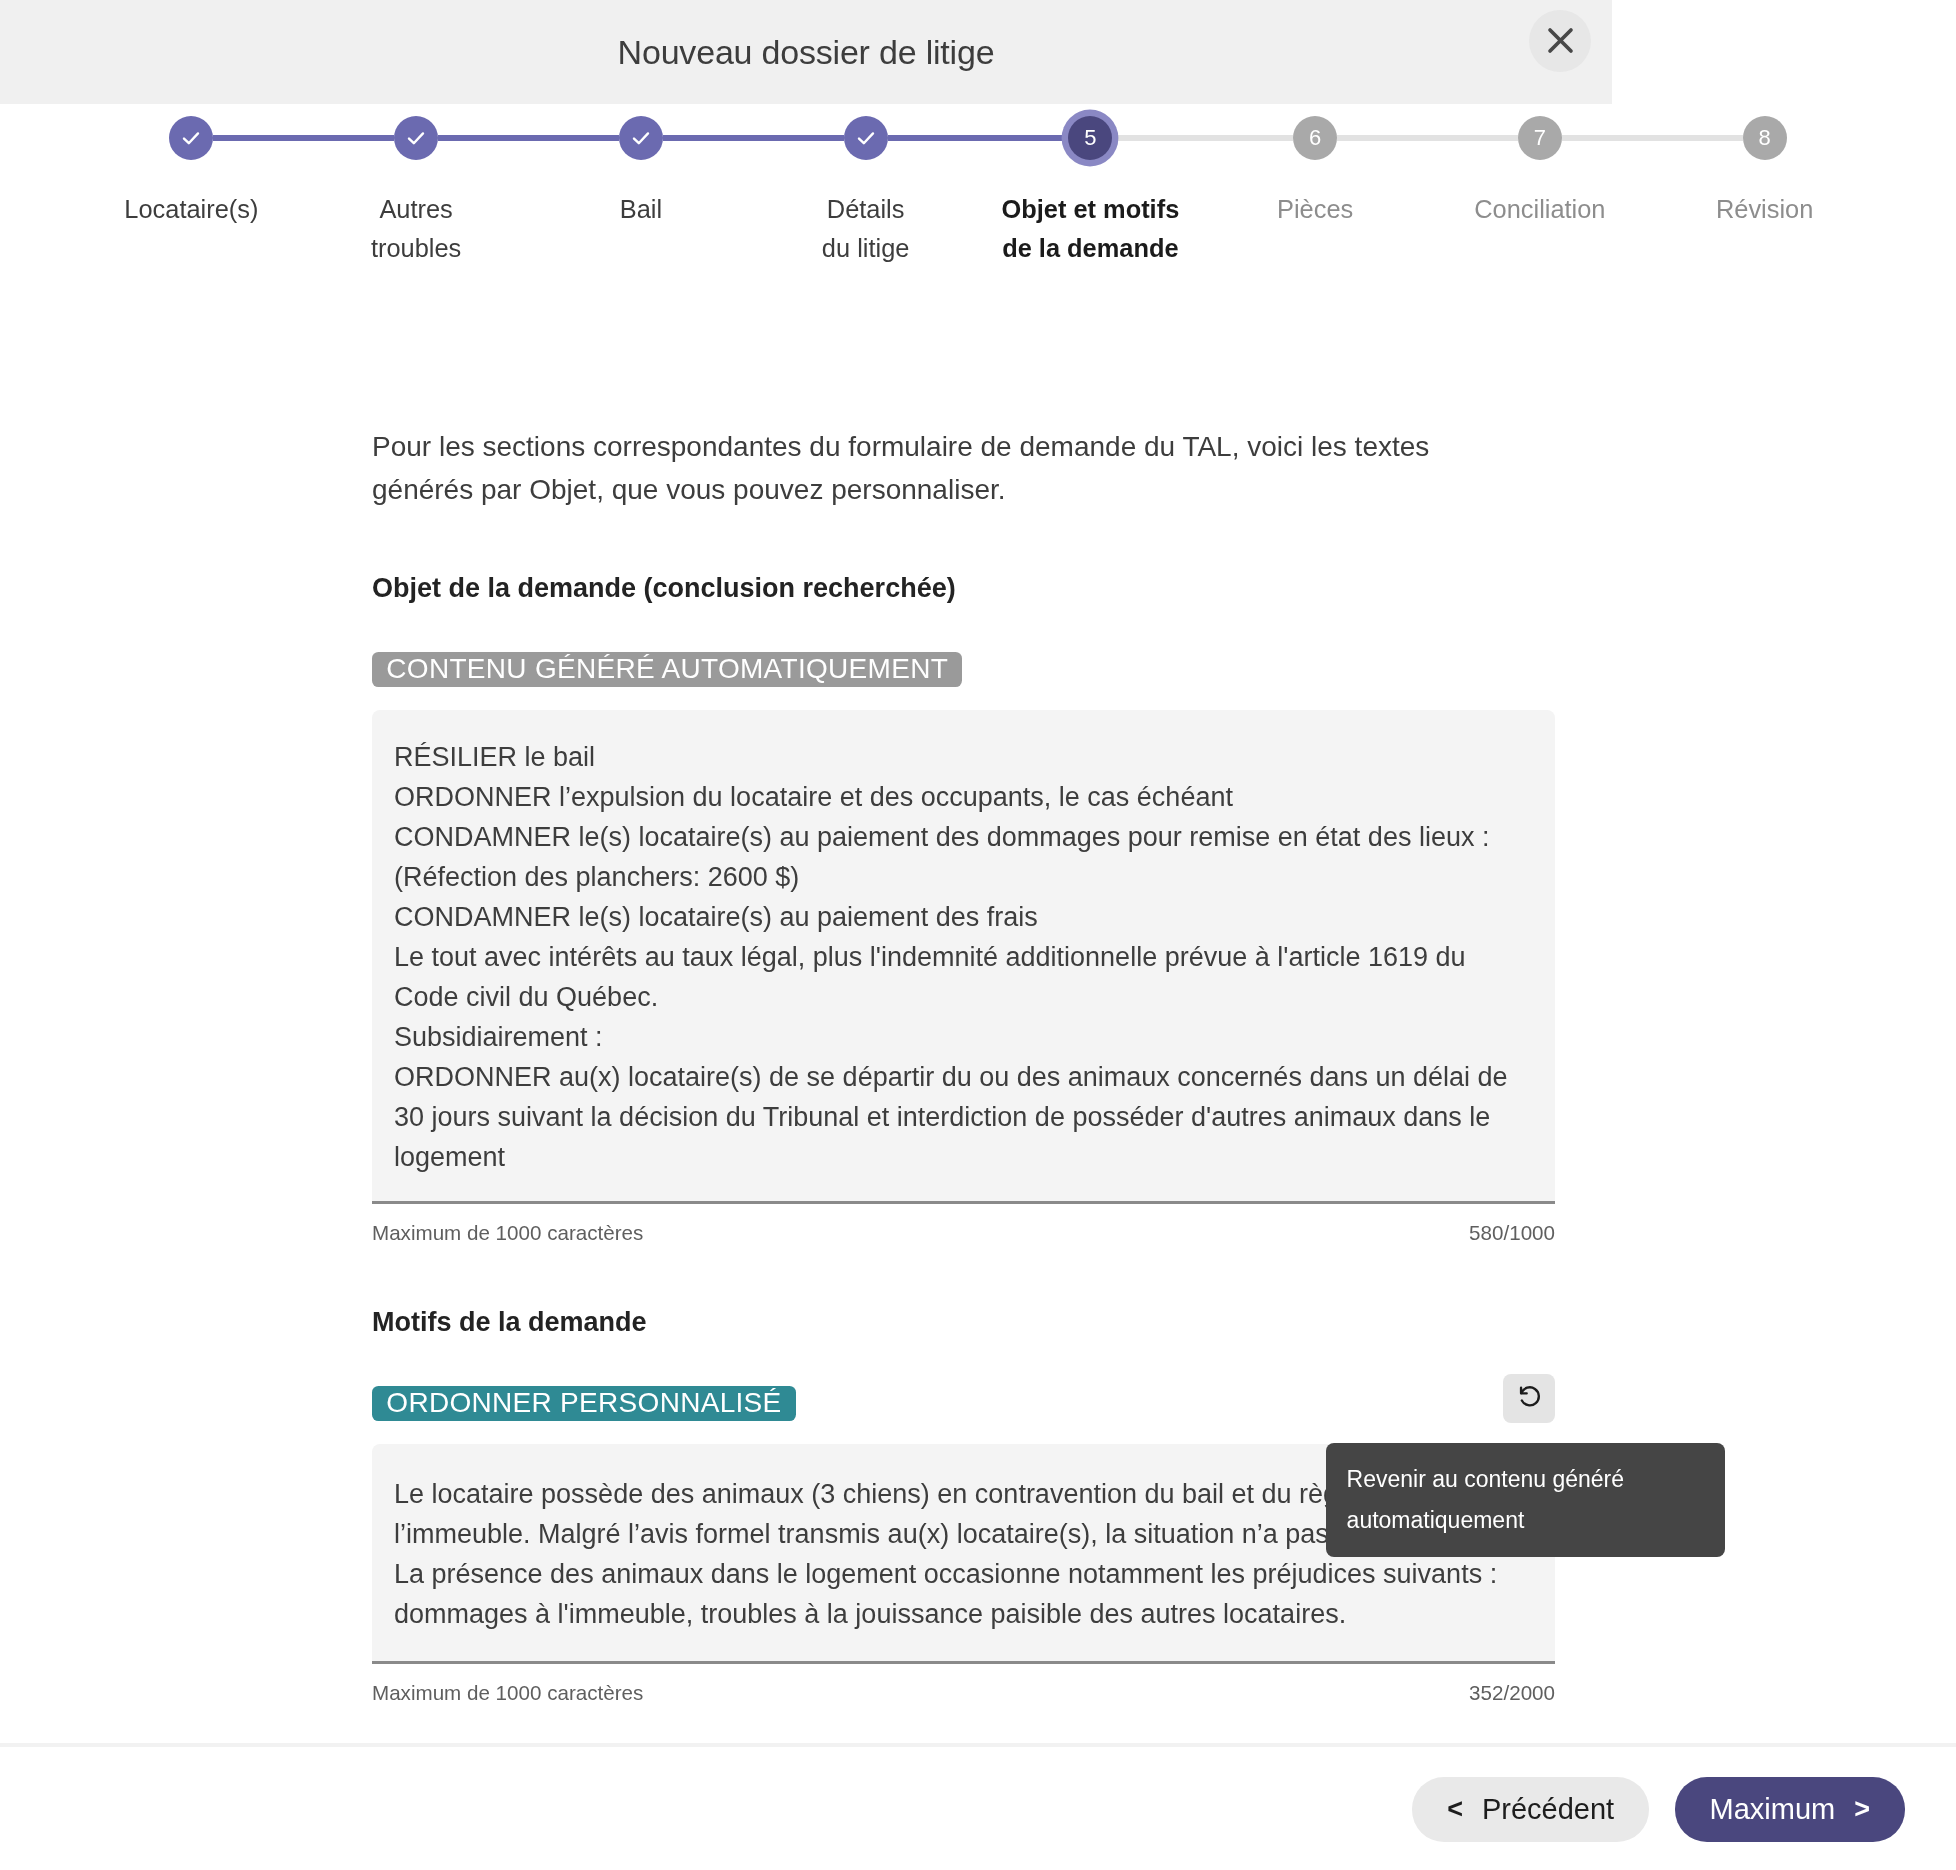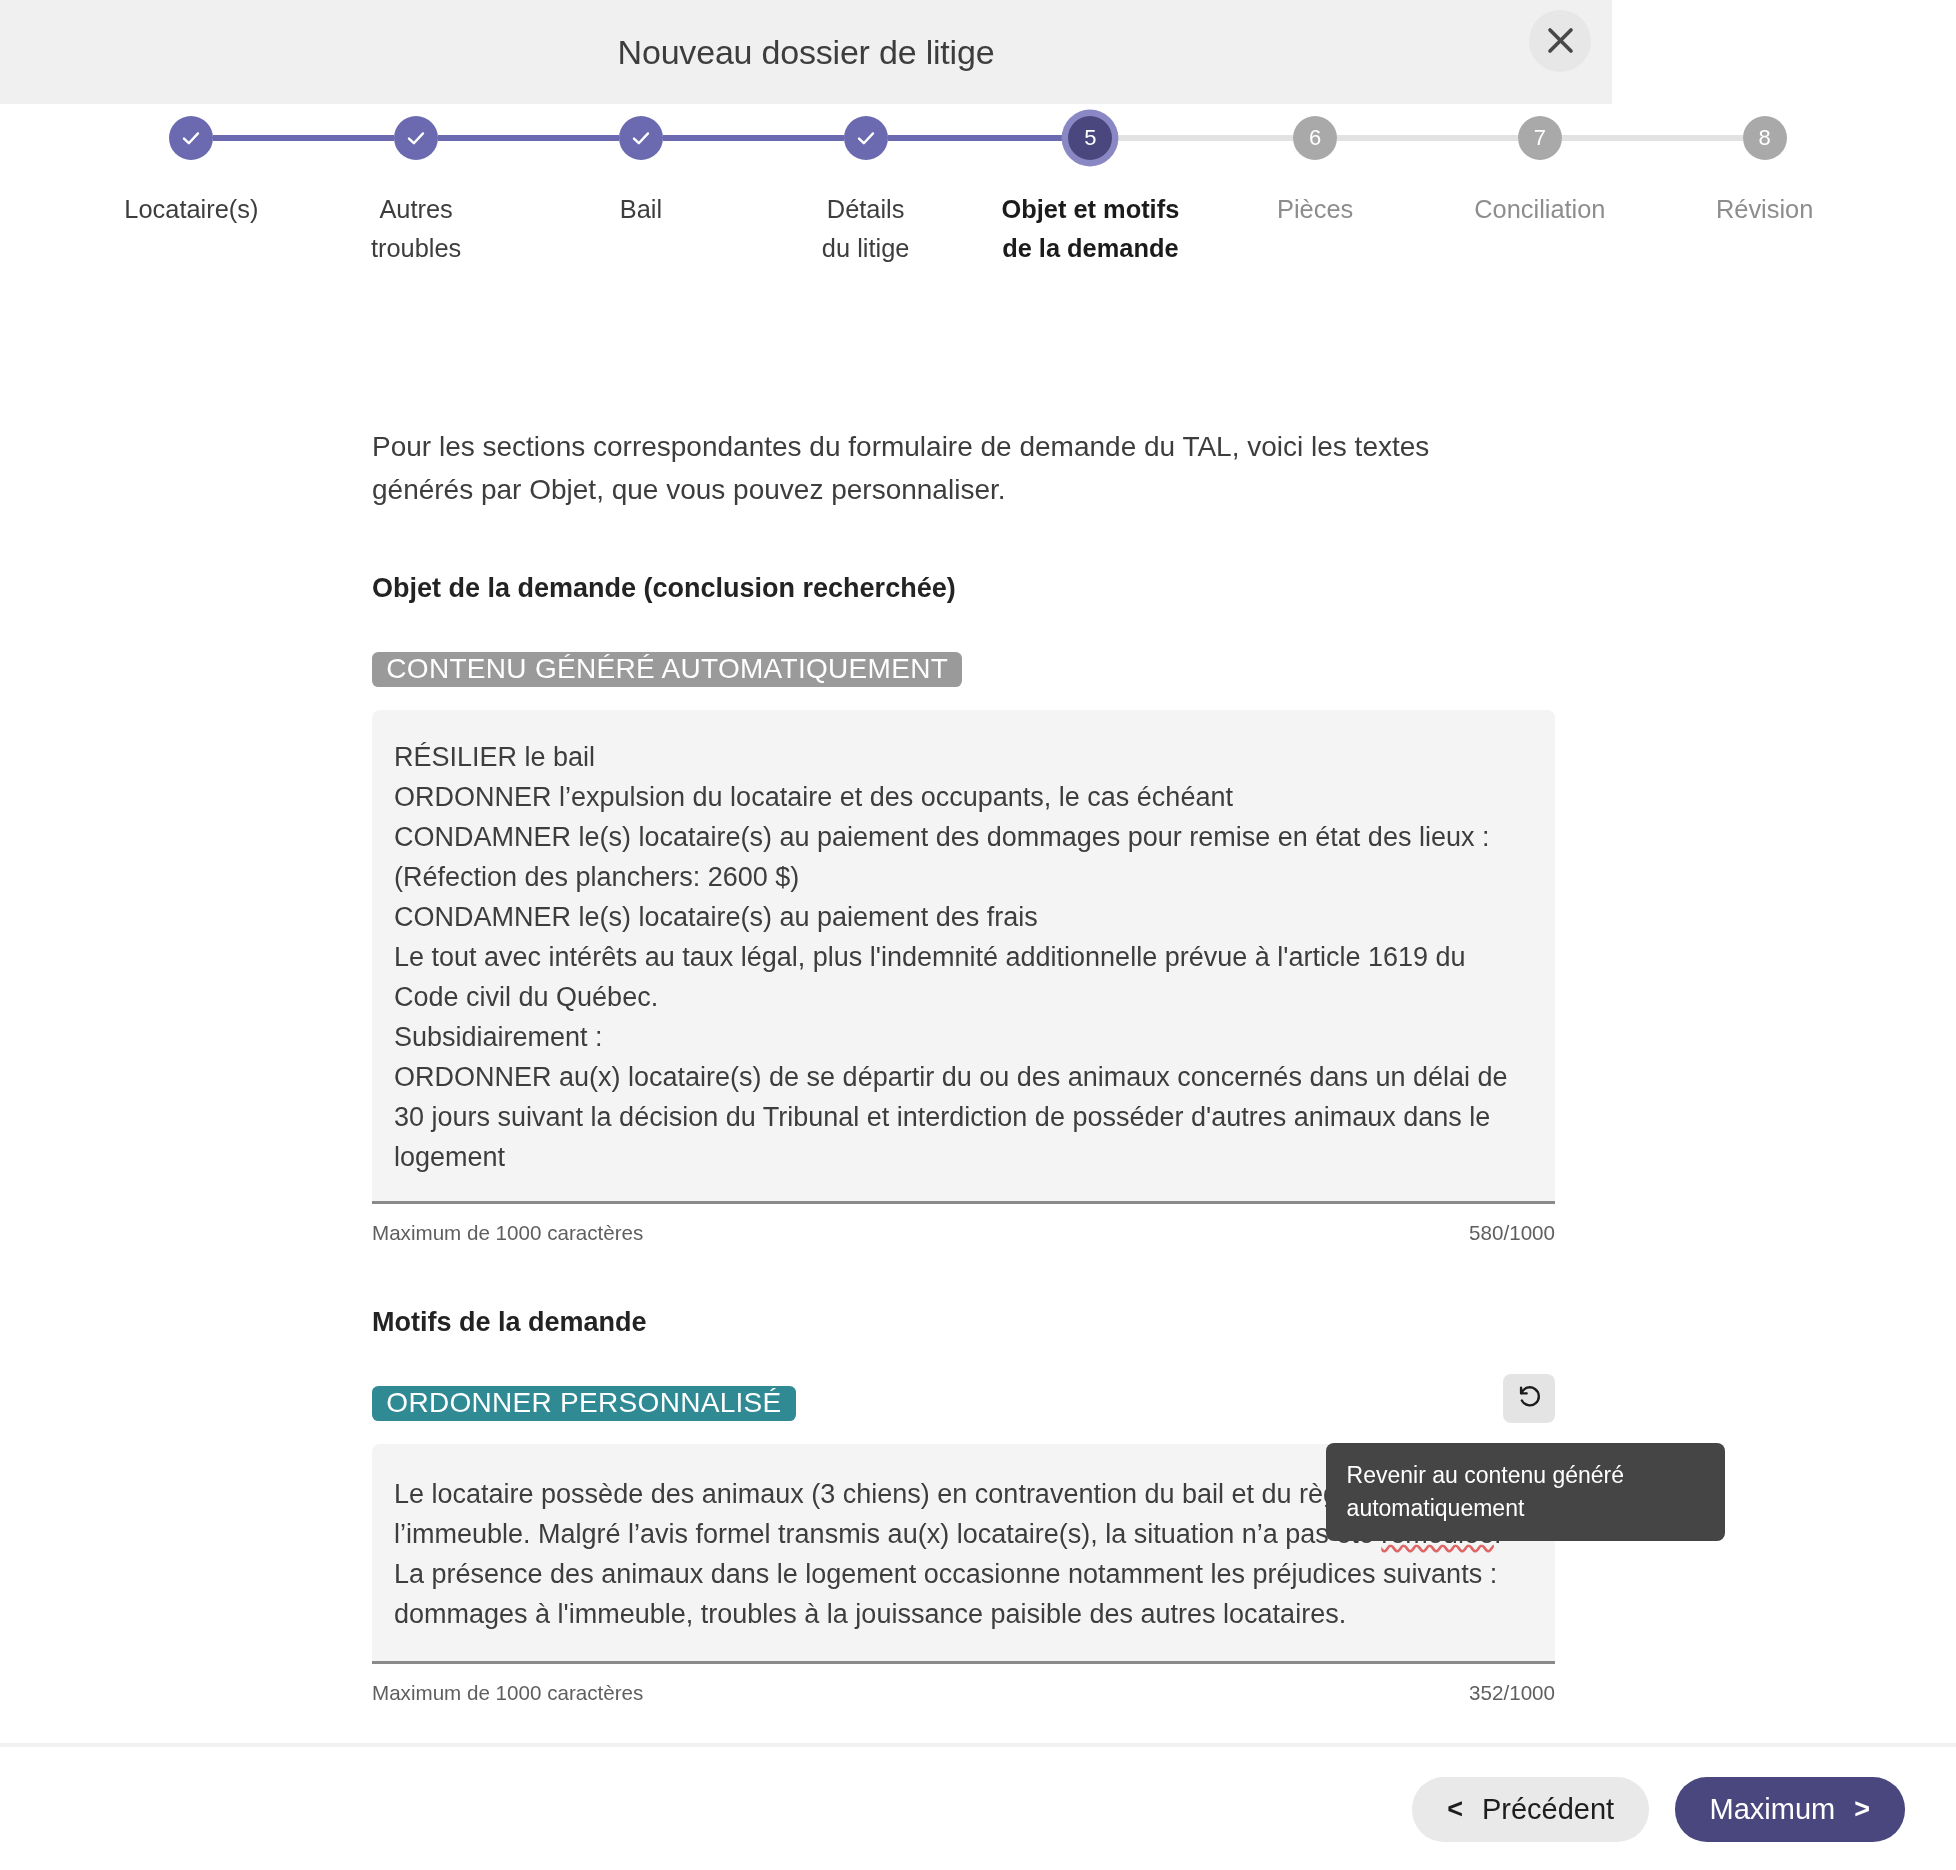--- a/index.html
+++ b/index.html
@@ -196,21 +196,21 @@
   }
   .tooltip {
     position: absolute;
     left: 954px; top: 60px;
     width: 399px;
     background: #454545;
     color: #ffffff;
     border-radius: 8px;
     padding: 16px 20.6px;
     font-size: 23px;
-    line-height: 33px;
+    line-height: 41px;
     z-index: 30;
   }
 
   
   .footer-divider {
     position: absolute;
     left: 0; top: 1743px;
     width: 1957px; height: 4px;
     background: #f2f2f2;
   }
@@ -392,21 +392,21 @@
           </svg>
         </span>
       </button>
 
       <div class="tooltip">Revenir au contenu généré automatiquement</div>
     </div>
 
     <div class="field-box motifs"><span>Le locataire possède des animaux (3 chiens) en contravention du bail et du règlement de l’immeuble. Malgré l’avis formel transmis au(x) locataire(s), la situation n’a pas été </span><span class="spell">remédiée</span><span>. La présence des animaux dans le logement occasionne notamment les préjudices suivants : dommages à l'immeuble, troubles à la jouissance paisible des autres locataires.</span></div>
     <div class="field-foot">
       <span>Maximum de 1000 caractères</span>
-      <span>352/1000</span>
+      <span>352/2000</span>
     </div>
 
   </div>
 </div>
 
 <div class="footer-divider"></div>
 <div class="footer">
   <button class="btn btn-prev">
     <span class="chev">&lt;</span>
     <span>Précédent</span>

